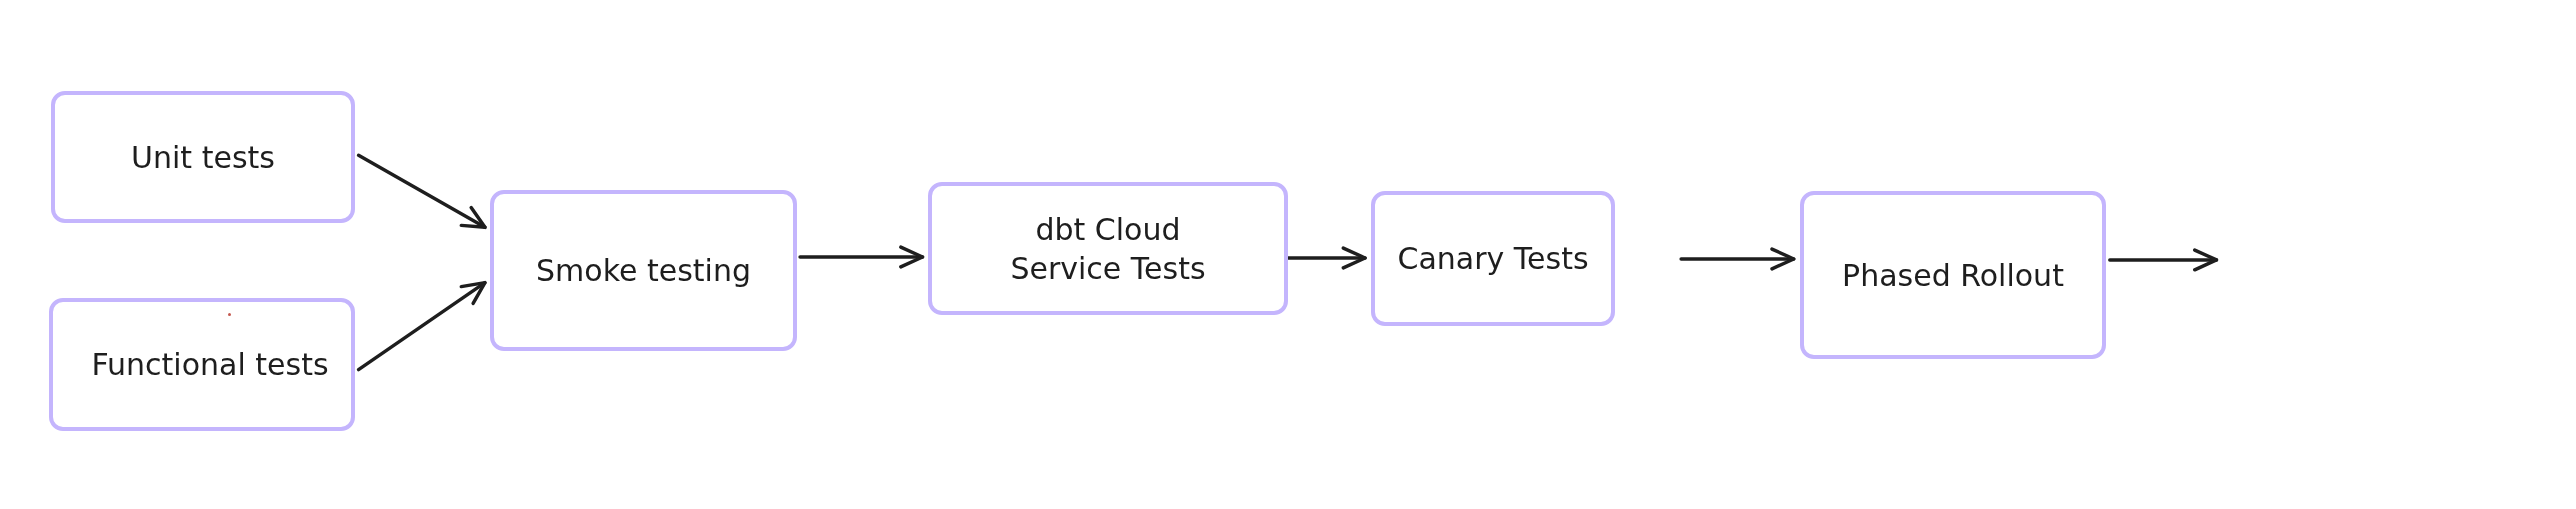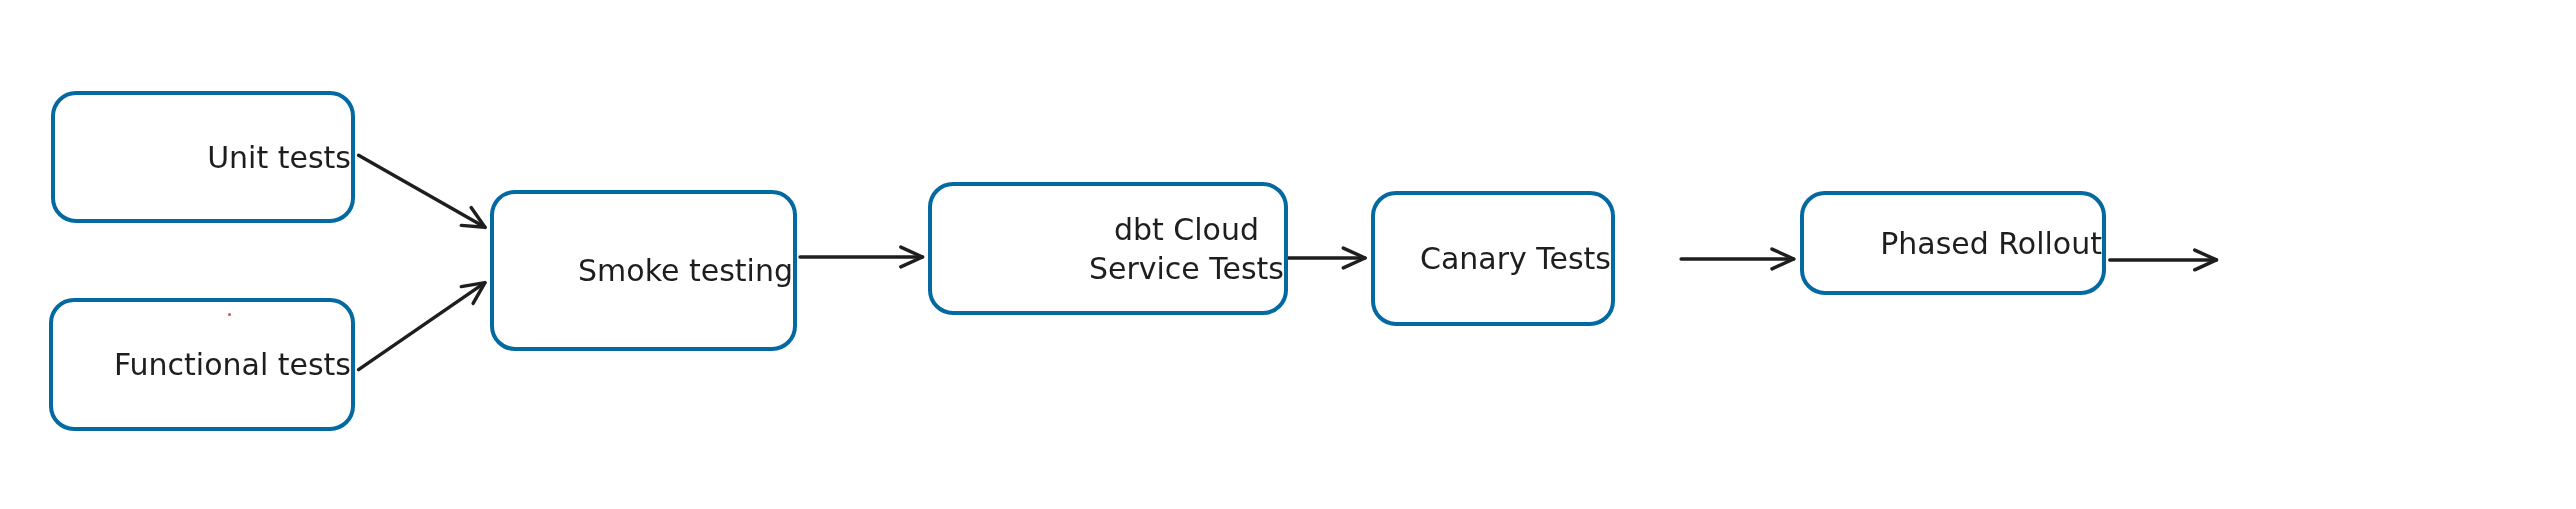--- a/index.html
+++ b/index.html
@@ -26,25 +26,25 @@
     stroke: #1e1e1e;
     stroke-width: 3.5;
     fill: none;
     stroke-linecap: round;
     stroke-linejoin: round;
   }
   .node {
     position: absolute;
     box-sizing: border-box;
     background: #ffffff;
-    border: 4px solid #0369a1;
-    border-radius: 25px;
+    border: 4px solid #c4b5fd;
+    border-radius: 14px;
     display: flex;
     align-items: center;
-    justify-content: flex-end;
+    justify-content: center;
     text-align: center;
     color: #1e1e1e;
     font-size: 30px;
     line-height: 1.3;
     white-space: pre-line;
     user-select: none;
   }
   .node-label {
     display: block;
     pointer-events: none;
@@ -105,21 +105,21 @@
 
   <div class="node" style="left:928px; top:182px; width:360px; height:133px;">
     <span class="node-label">dbt Cloud
 Service Tests</span>
   </div>
 
   <div class="node" style="left:1371px; top:191px; width:244px; height:135px;">
     <span class="node-label">Canary Tests</span>
   </div>
 
-  <div class="node" style="left:1800px; top:191px; width:306px; height:104px;">
+  <div class="node" style="left:1800px; top:191px; width:306px; height:168px;">
     <span class="node-label">Phased Rollout</span>
   </div>
 
 
   <div class="red-dot"></div>
 
 </div>
 
 
 </body></html>

